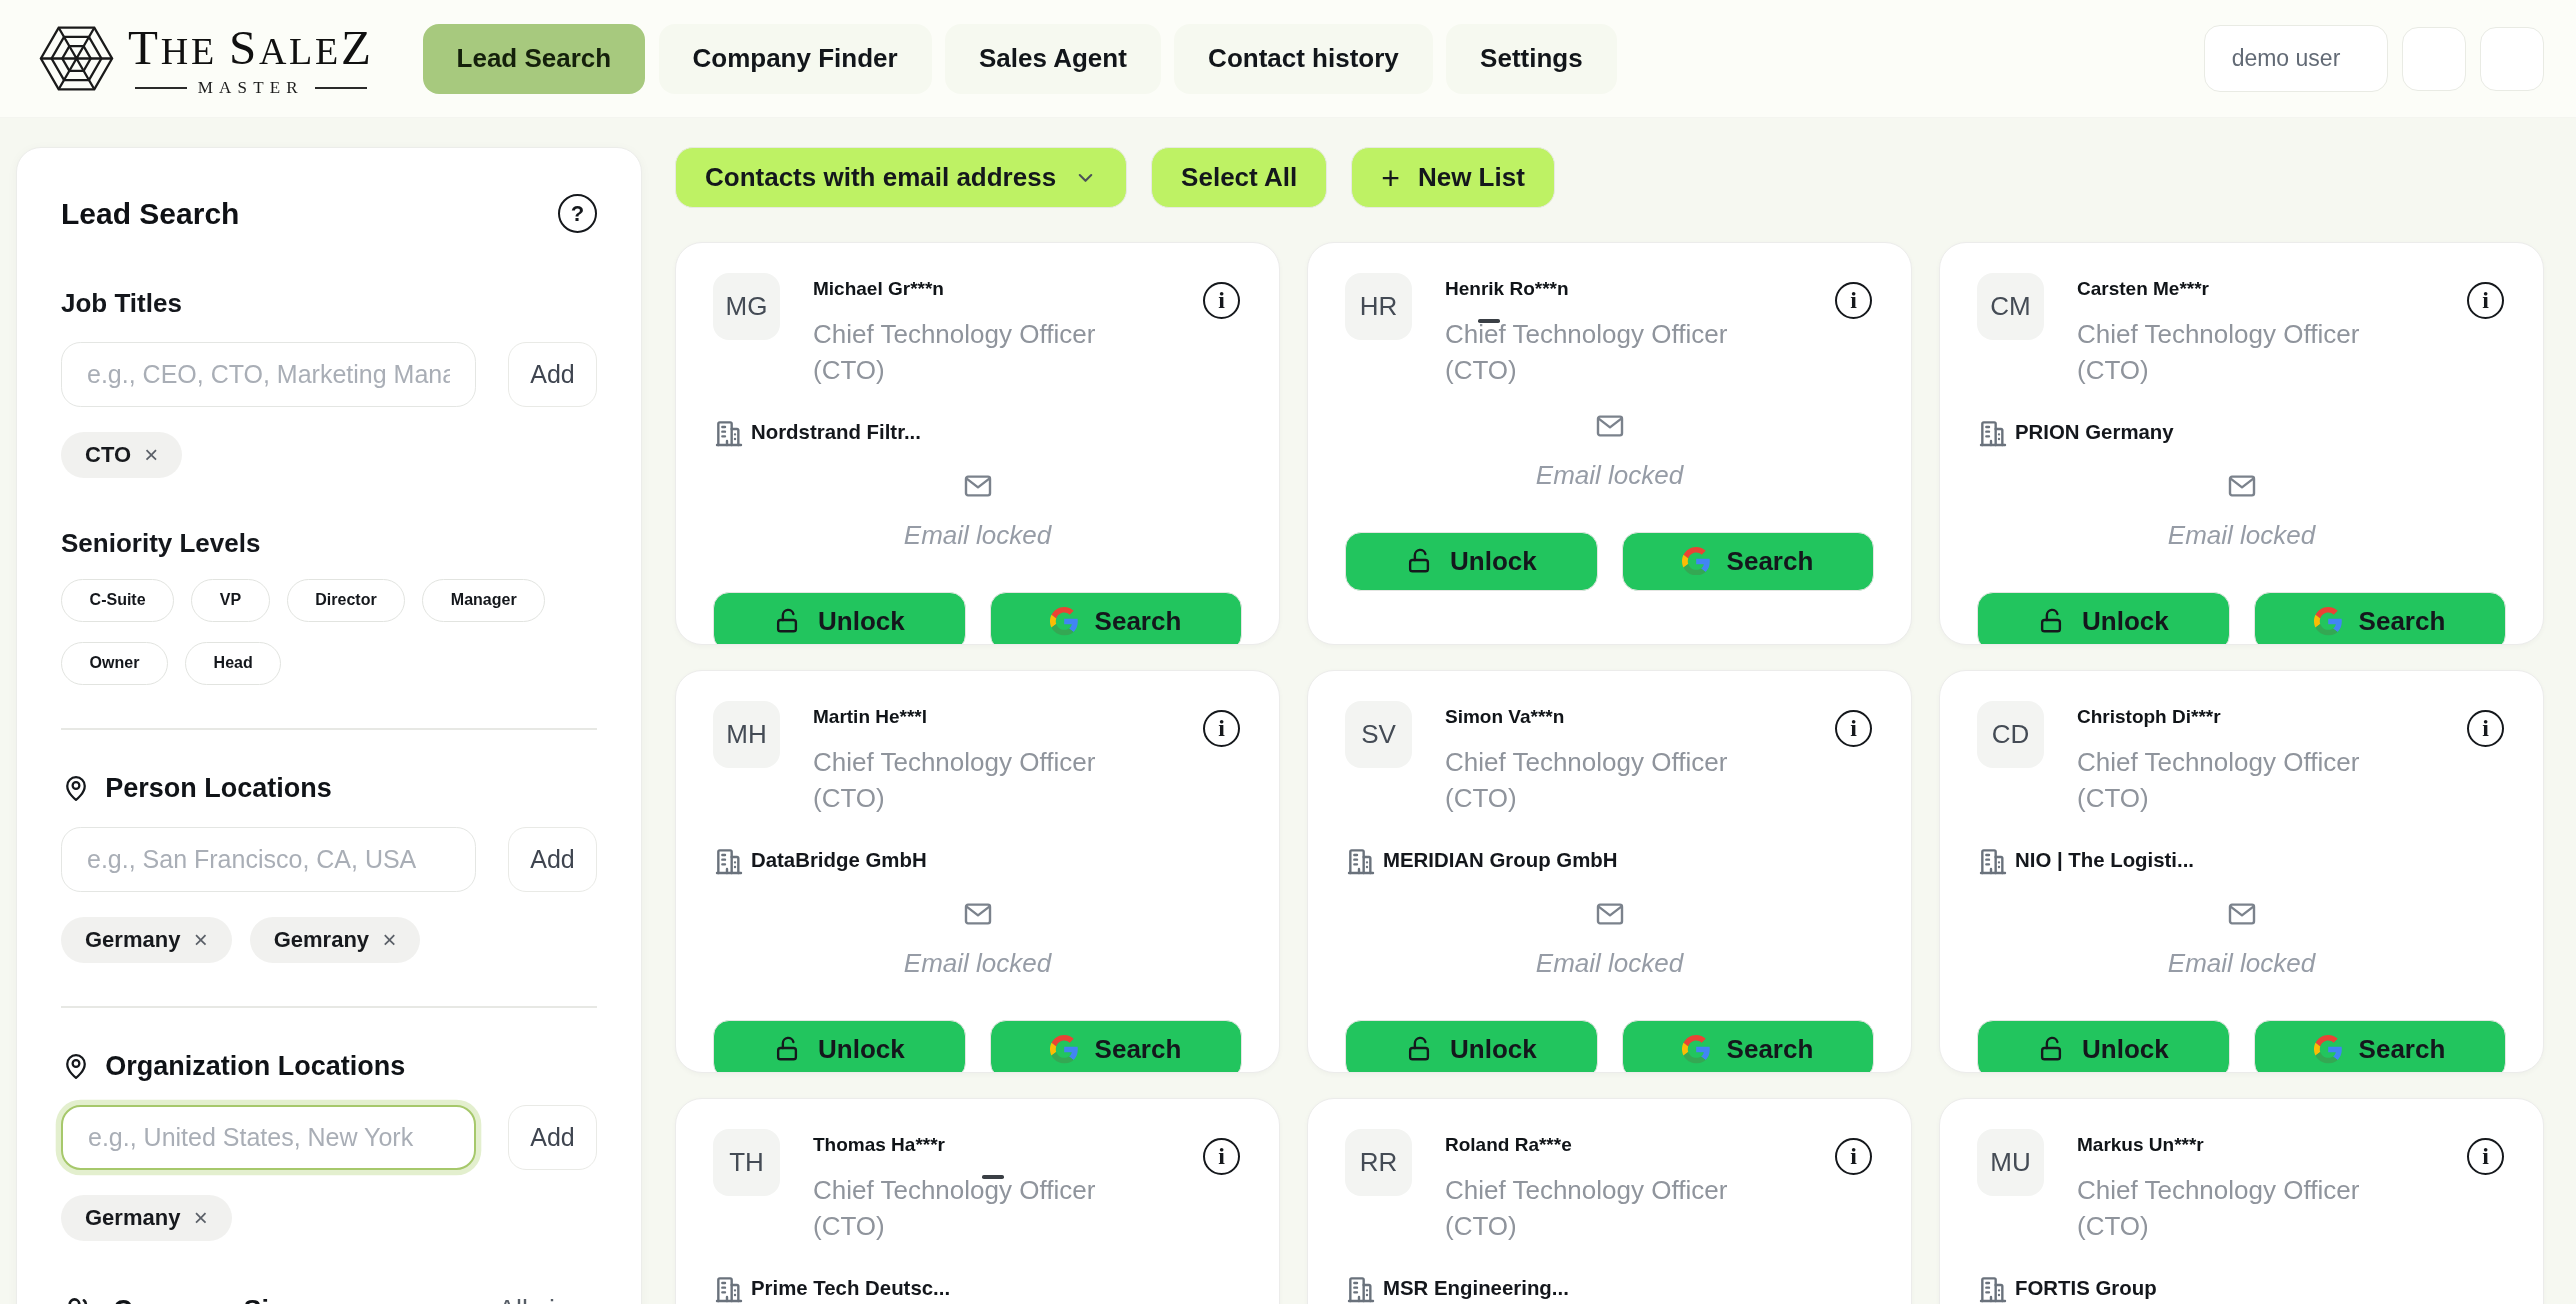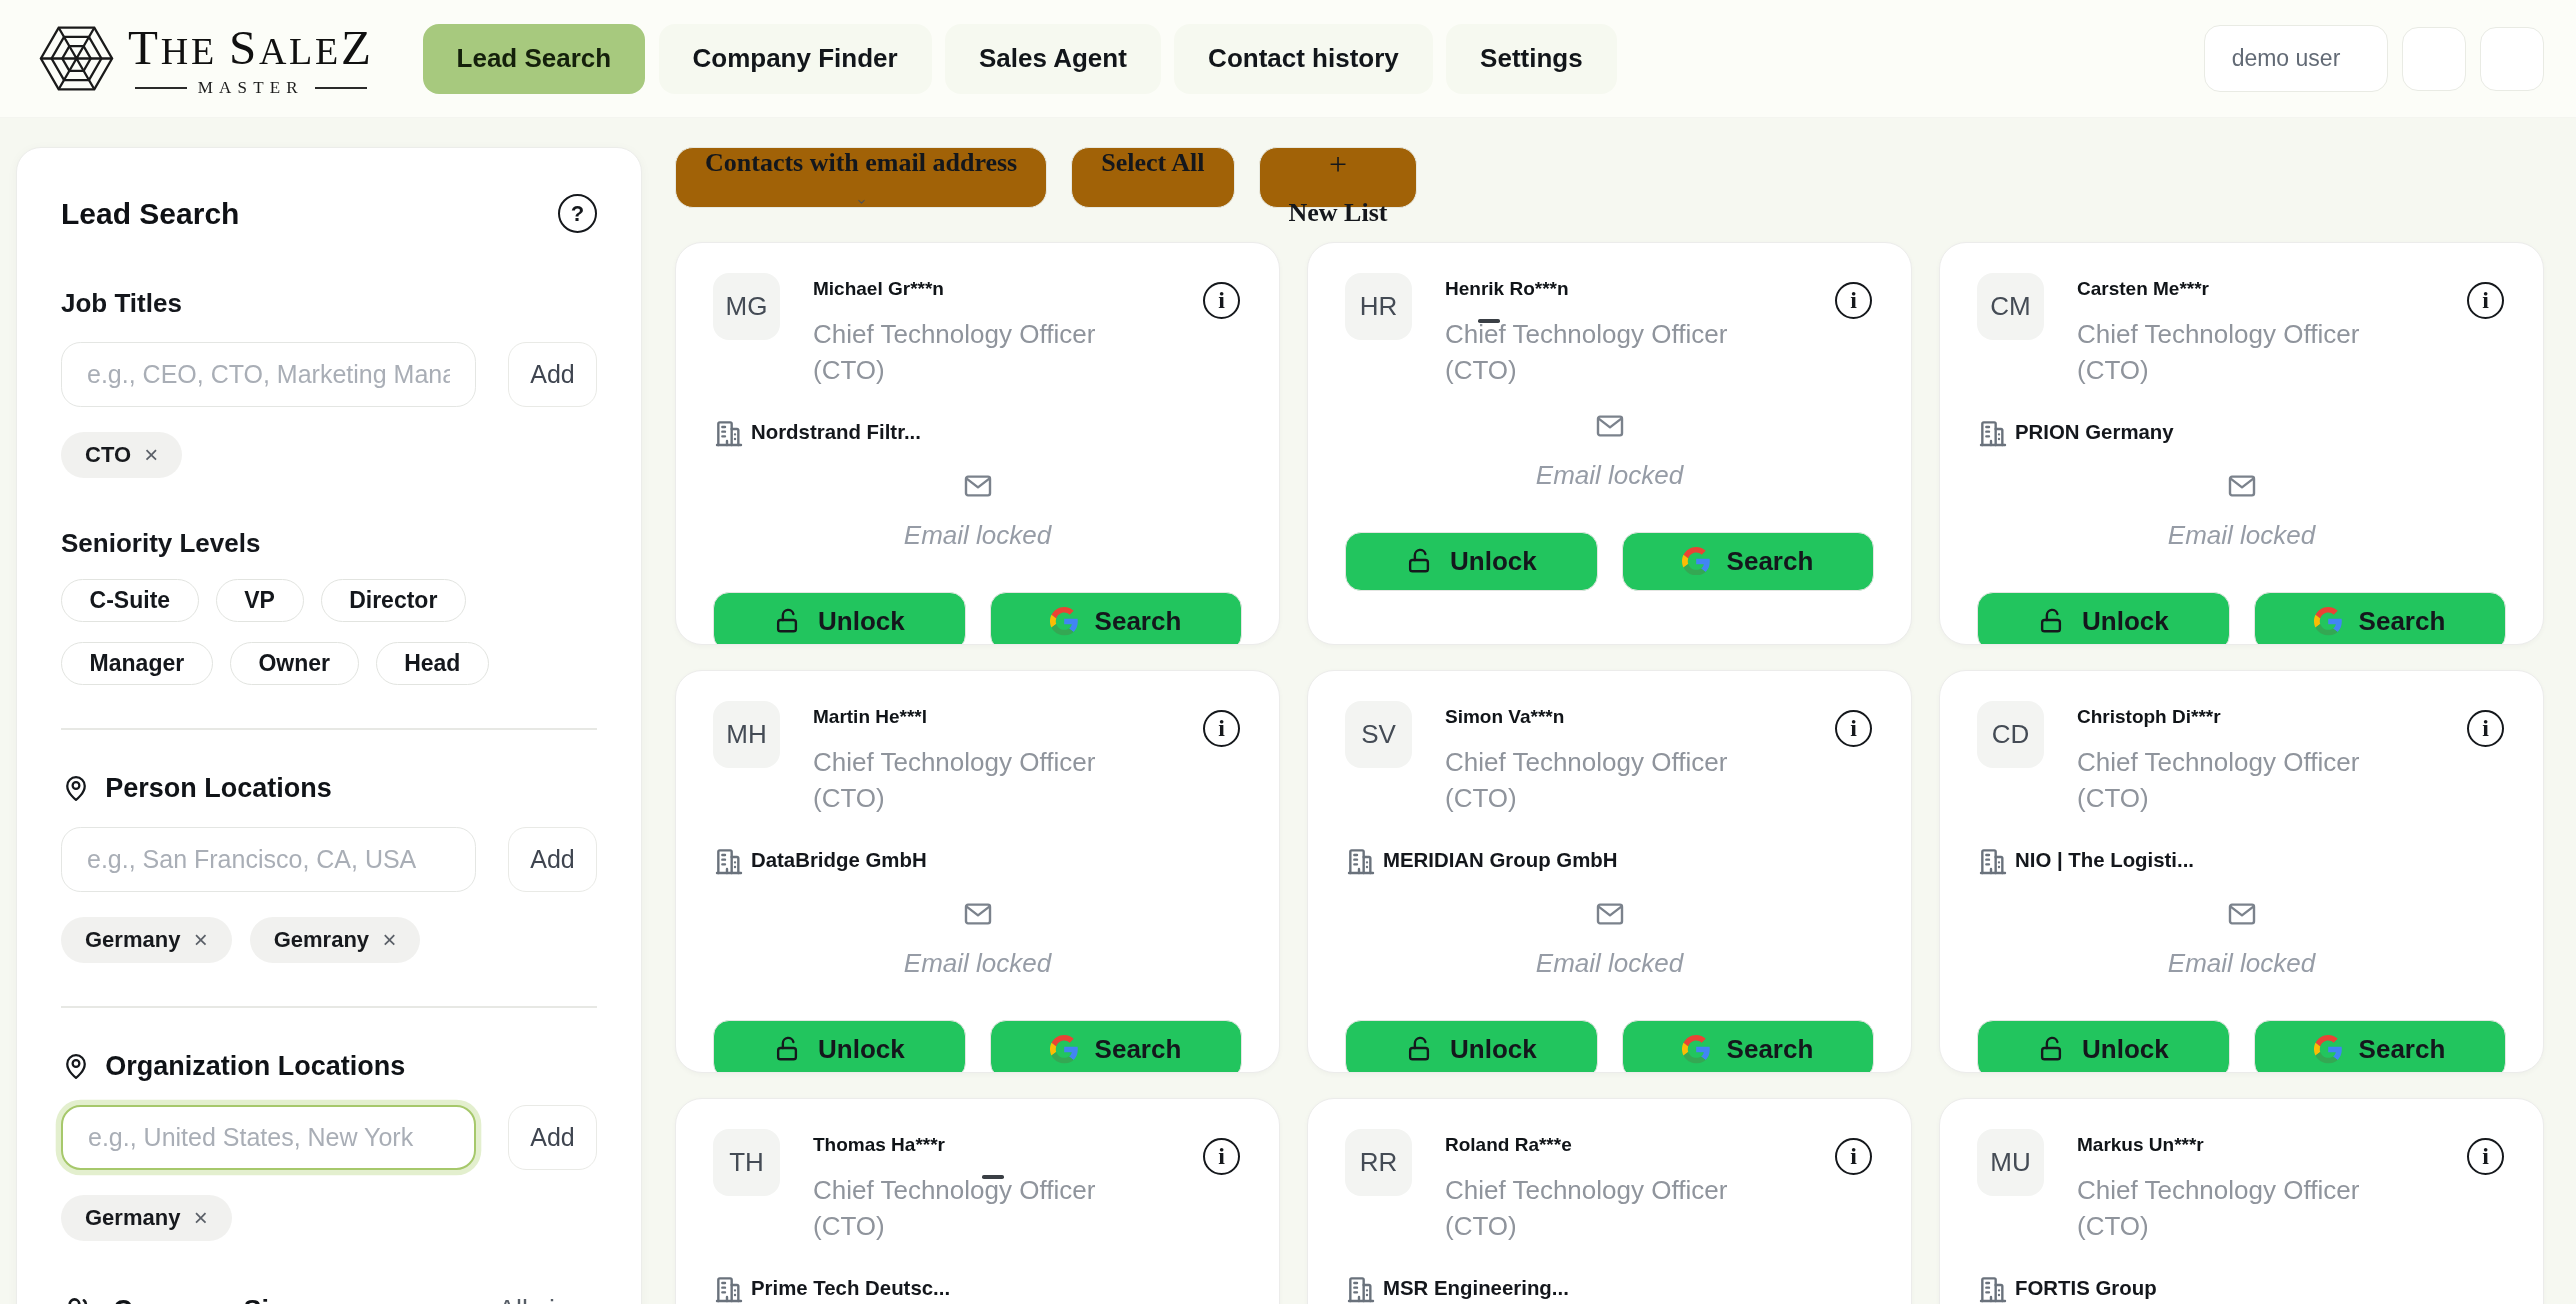--- a/index.html
+++ b/index.html
@@ -35,33 +35,33 @@
   .sb-label { font-size:26px; font-weight:600; color:#14171c; margin-top:55px; }
   .input-row { display:flex; gap:32px; margin-top:23px; }
   .txt-input { flex:1; height:65px; border:1.8px solid #e4e6e3; border-radius:19.6px; padding:0 25px; font-family:inherit; font-size:25px; color:#14171c; background:#fff; min-width:0; }
   .txt-input::placeholder { color:#a9aeb6; }
   .txt-input.focused { border:2.7px solid #a6c86b; box-shadow:0 0 0 5.3px rgba(171,206,107,.33); }
   .add-btn { width:89px; height:65px; border:1.8px solid #e9eae6; border-radius:18px; background:#fff; font-family:inherit; font-size:25px; color:#3f4550; cursor:pointer; }
   .chips { display:flex; gap:18px; margin-top:25px; flex-wrap:wrap; }
   .chip { display:flex; align-items:center; gap:13.3px; background:#f1f1ef; border-radius:888px; height:46px; padding:0 24px; font-size:22px; font-weight:700; color:#17191d; }
   .chip .x { font-size:24px; font-weight:400; color:#5b6068; cursor:pointer; line-height:1; }
   .pills { display:flex; flex-wrap:wrap; gap:20.4px 17px; margin-top:19.6px; }
-  .pill { height:43px; padding:0 27.6px; border:1.8px solid #e2e4e0; border-radius:888px; background:#fff; font-family:inherit; font-size:23px; font-weight:700; color:#14171c; cursor:pointer; }
+  .pill { height:43px; padding:0 27.6px; border:1.8px solid #e2e4e0; border-radius:888px; background:#fff; font-family:inherit; font-size:16px; font-weight:700; color:#14171c; cursor:pointer; }
   .divider { height:1.8px; background:#e7e8e4; margin:43px 0; }
   .loc-head { display:flex; align-items:center; gap:14.2px; font-size:27px; font-weight:600; color:#101317; }
   .loc-head svg { width:30px; height:30px; stroke:#15181c; }
   .size-row { display:flex; align-items:center; justify-content:space-between; margin-top:52px; }
   .size-left { display:flex; align-items:center; gap:16px; font-size:27px; font-weight:600; color:#101317; }
   .size-left svg { width:36px; height:36px; stroke:#15181c; }
   .size-val { font-size:27px; color:#565d66; }
 
   
   .main { flex:1; margin-left:33px; }
   .toolbar { display:flex; gap:24px; }
-  .tb-btn { display:flex; align-items:center; gap:18px; height:61px; padding:0 29px; background:#a16207; border:1.8px solid #e7e9e1; border-radius:18px; font-family:Liberation Serif, serif; font-size:26px; font-weight:600; color:#14171c; cursor:pointer;flex-direction:column; }
+  .tb-btn { display:flex; align-items:center; gap:18px; height:61px; padding:0 29px; background:#bef264; border:1.8px solid #e7e9e1; border-radius:18px; font-family:Liberation Sans, sans-serif; font-size:26px; font-weight:600; color:#14171c; cursor:pointer; }
   .tb-btn .chev { width:23px; height:23px; stroke:#4b5158; }
   .tb-btn .plus { font-size:32px; font-weight:400; line-height:1; }
 
   .grid { display:grid; grid-template-columns:repeat(3,605px); gap:25px 27px; margin-top:34px; }
   .card { position:relative; background:#fff; border:1.8px solid #ececeb; border-radius:27px; padding:30px 37px; box-shadow:0 1.8px 5.3px rgba(20,20,20,.03); height:403px; overflow:hidden; }
   .card-top { display:flex; }
   .avatar { width:67px; height:67px; border-radius:16px; background:#f3f4f2; display:flex; align-items:center; justify-content:center; font-size:26px; color:#444b55; flex-shrink:0; }
   .who { margin-left:33px; position:relative; }
   .name { font-size:19px; font-weight:600; color:#101418; display:block; margin-top:5.3px; }
   .cursor-dash { position:absolute; width:22px; height:3.6px; background:#3a3f45; border-radius:1.8px; top:46px; }

